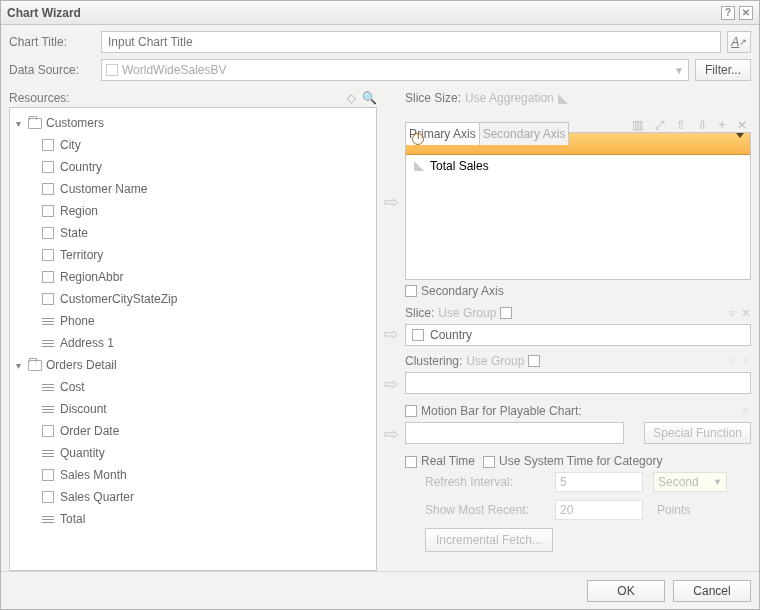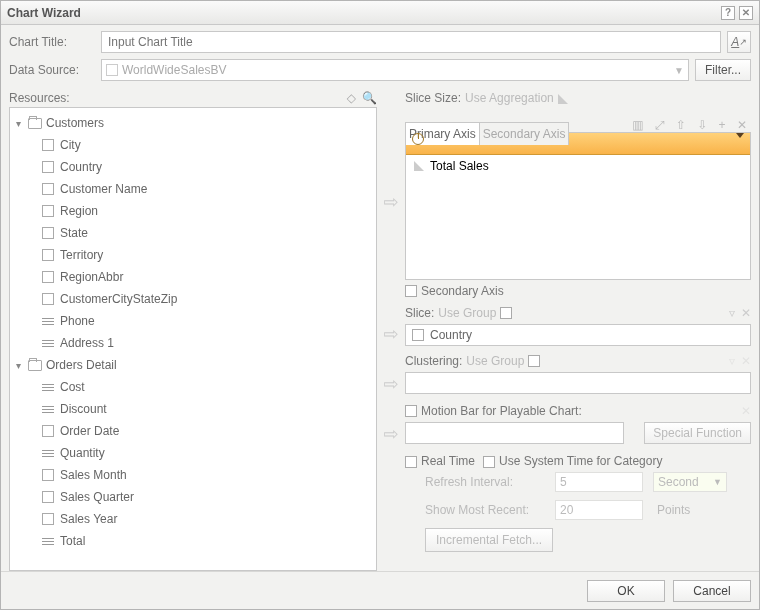--- a/index.html
+++ b/index.html
@@ -217,25 +217,20 @@
               <span class="box-icon"></span>
               <span>Sales Month</span>
             </div>
             <div class="node">
               <span class="expander"></span>
               <span class="box-icon"></span>
               <span>Sales Quarter</span>
             </div>
             <div class="node">
               <span class="expander"></span>
-              <span class="box-icon"></span>
-              <span>Sales Year</span>
-            </div>
-            <div class="node">
-              <span class="expander"></span>
               <span class="lines-icon">
                 <span></span>
                 <span></span>
                 <span></span>
               </span>
               <span>Total</span>
             </div>
           </div>
       </div>
     </div>

